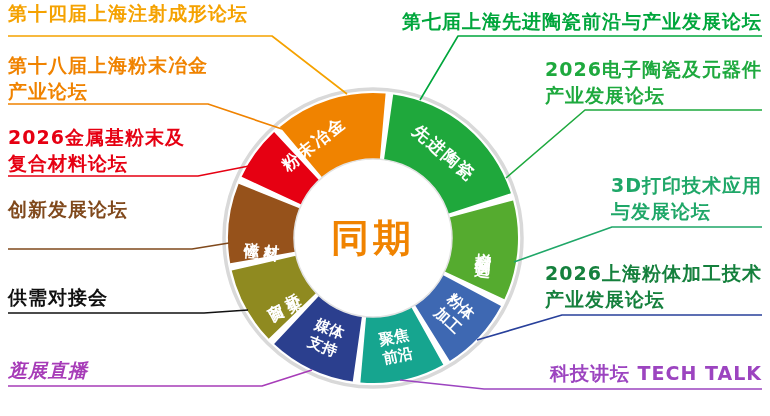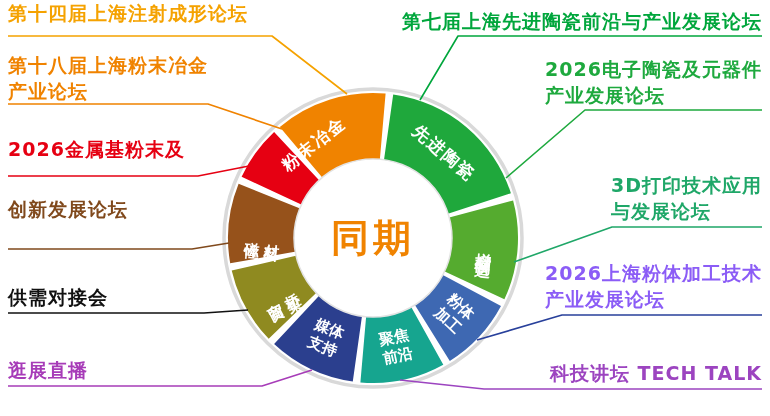--- a/index.html
+++ b/index.html
@@ -97,51 +97,52 @@
 
   <div class="side-label left" style="top: 0; color: rgb(245, 162, 0);">
     <div>第十四届上海注射成形论坛</div>
   </div>
 
   <div class="side-label left" style="top: 52px; color: rgb(240, 131, 0);">
     <div>第十八届上海粉末冶金</div>
     <div>产业论坛</div>
   </div>
 
-  <div class="side-label left" style="top: 136px; color: rgb(230, 0, 18);">
+  <div class="side-label left" style="top: 124px; color: rgb(230, 0, 18);">
     <div>2026金属基粉末及</div>
+    <div>复合材料论坛</div>
   </div>
 
   <div class="side-label left" style="top: 196px; color: rgb(128, 73, 28);">
     <div>创新发展论坛</div>
   </div>
 
   <div class="side-label left" style="top: 284px; color: rgb(17, 17, 17);">
     <div>供需对接会</div>
   </div>
 
-  <div class="side-label left" style="top: 357px; color: rgb(167, 60, 184);">
+  <div class="side-label left" style="top: 357px; color: rgb(167, 60, 184); font-style: italic;">
     <div>逛展直播</div>
   </div>
 
   <div class="side-label right" style="top: 8px; color: rgb(0, 166, 60);">
     <div>第七届上海先进陶瓷前沿与产业发展论坛</div>
   </div>
 
   <div class="side-label right" style="top: 56px; color: rgb(30, 169, 62);">
     <div>2026电子陶瓷及元器件</div>
     <div>产业发展论坛</div>
   </div>
 
   <div class="side-label right" style="top: 172px; color: rgb(31, 167, 104); margin-left: 46px;">
     <div>3D打印技术应用</div>
     <div>与发展论坛</div>
   </div>
 
-  <div class="side-label right" style="top: 260px; color: #8b5cf6;">
+  <div class="side-label right" style="top: 260px; color: #15803d;">
     <div>2026上海粉体加工技术</div>
     <div>产业发展论坛</div>
   </div>
 
   <div class="side-label right" style="top: 360px; color: rgb(156, 68, 192);">
     <div>科技讲坛 TECH TALK</div>
   </div>
 
 </div>
 

